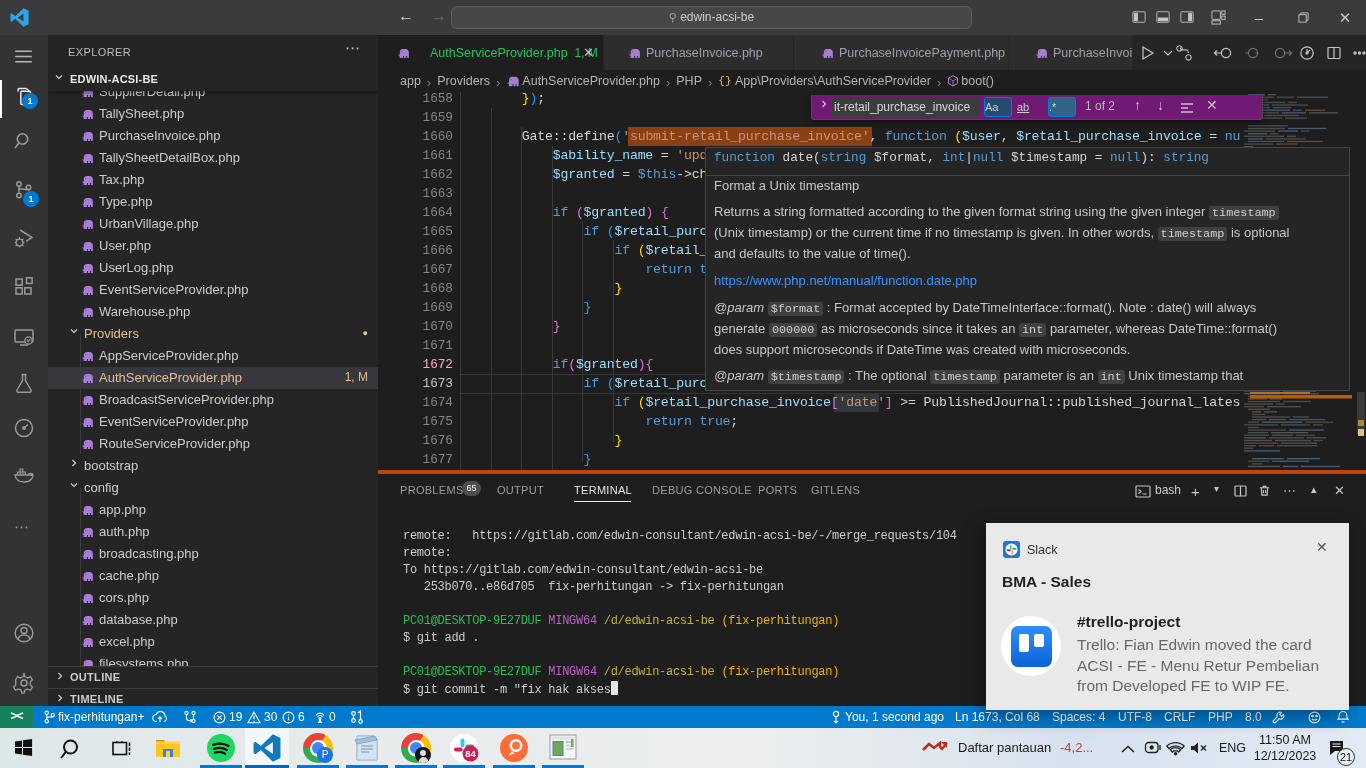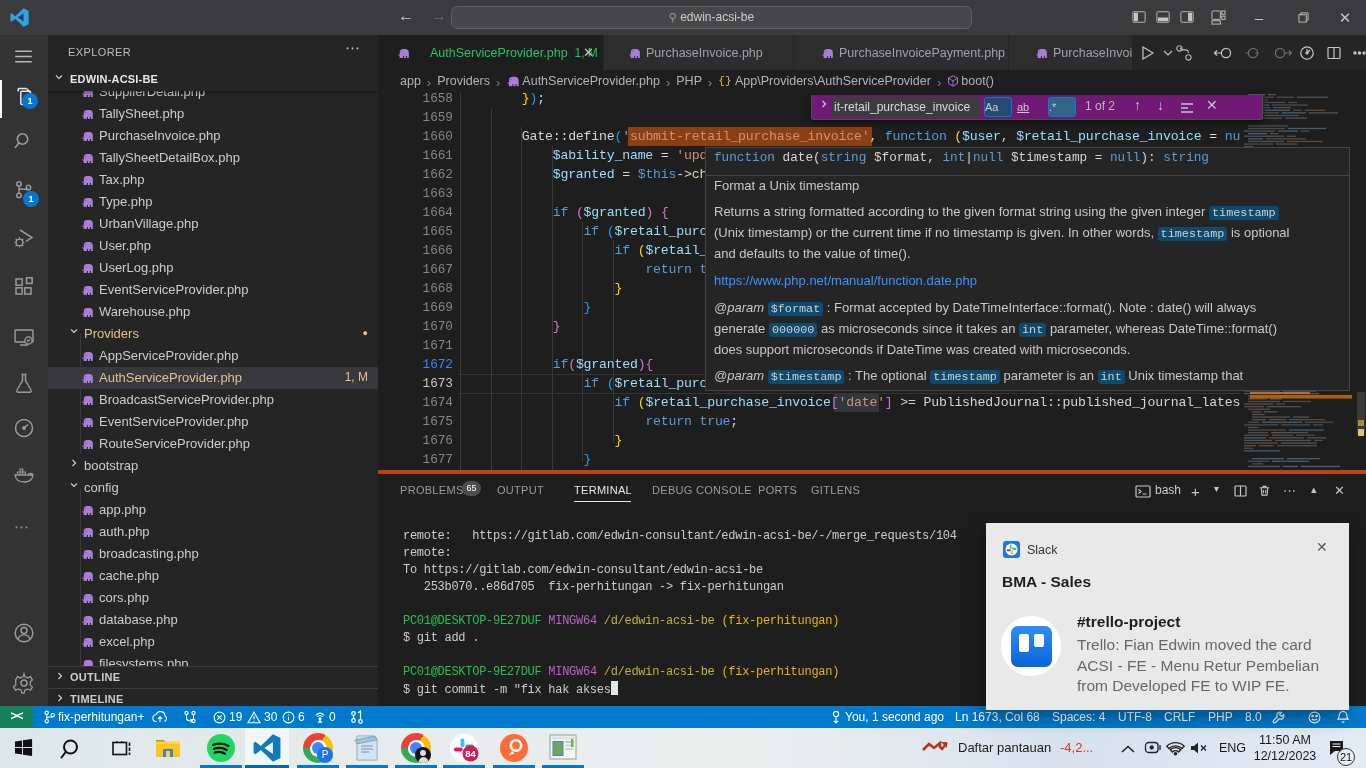--- a/index.html
+++ b/index.html
@@ -60,21 +60,21 @@
 #findw .chev{position:absolute;left:7px;top:4px;color:#ccc;font-size:11px}
 #findinput{position:absolute;left:20px;top:2px;width:148px;height:20px;background:#3c3c3c;color:#d8d8d8;font-size:12px;line-height:20px;padding-left:2px;overflow:hidden;white-space:nowrap}
 .fopt{position:absolute;top:2px;height:20px;border-radius:3px;color:#ccc;font-size:11px;text-align:left;line-height:20px}
 #findw .cnt{position:absolute;left:273px;top:4px;color:#bbb;font-size:12px}
 #findw .fic{position:absolute;top:2px;color:#c5c5c5;font-size:14px}
 
 #hover{position:absolute;left:327px;top:112px;width:645px;height:244px;background:#252526;border:1px solid #454545;z-index:5;overflow:hidden}
 #hover .sig{position:absolute;left:8px;top:2px;font-family:"Liberation Mono",monospace;font-size:12.7px;white-space:pre}
 #hover .div1{position:absolute;left:0;top:27px;width:645px;height:1px;background:#454545}
 .hl{position:absolute;left:8px;height:21px;line-height:21px;font-size:13px;color:#c8c8c8;white-space:nowrap}
-#hover code{font-family:"Liberation Mono",monospace;font-size:11.8px;background:#0c4a6e;padding:0 3px;border-radius:3px;color:#d0d0d0}
+#hover code{font-family:"Liberation Mono",monospace;font-size:11.8px;background:#404040;padding:0 3px;border-radius:3px;color:#d0d0d0}
 #hover a{color:#3794ff;text-decoration:none}
 
 #panel{position:absolute;left:378px;top:470px;width:988px;height:225px;background:#1e1e1e;border-top:4px solid #c2410c}
 .ptab{position:absolute;top:10px;font-size:11px;color:#9c9c9c;letter-spacing:.3px}
 .ptab.on{color:#e7e7e7}
 .pbadge{position:absolute;left:81px;top:7px;width:19px;height:15px;background:#4d4d4d;border-radius:8px;color:#fff;font-size:9px;text-align:center;line-height:15px}
 .pic{position:absolute;top:9px;color:#c5c5c5;font-size:13px}
 #term{position:absolute;left:25px;top:54px;font-family:"Liberation Mono",monospace;font-size:12px;letter-spacing:-.28px;line-height:17px;white-space:pre;color:#cccccc}
 .tg{color:#27bf55}.tm{color:#bc5fc9}.ty2{color:#c0b23c}.tc{color:#eab308}
 
@@ -480,21 +480,21 @@
         <div class="cl code-line" style="top:149px"><span class="w">                    </span><span class="bl">if</span><span class="w"> </span><span class="gld">(</span><span class="lb">$retail_purchase_invoice</span><span class="gld">)</span><span class="w"> </span><span class="gld">{</span></div>
         <div class="ln" style="top:168px;color:#858585">1667</div>
         <div class="cl code-line" style="top:168px"><span class="w">                        </span><span class="bl">return</span><span class="w"> </span><span class="bl">true</span><span class="w">;</span></div>
         <div class="ln" style="top:187px;color:#858585">1668</div>
         <div class="cl code-line" style="top:187px"><span class="w">                    </span><span class="gld">}</span></div>
         <div class="ln" style="top:206px;color:#858585">1669</div>
         <div class="cl code-line" style="top:206px"><span class="w">                </span><span class="bb">}</span></div>
         <div class="ln" style="top:225px;color:#858585">1670</div>
         <div class="cl code-line" style="top:225px"><span class="w">            </span><span class="pk">}</span></div>
         <div class="ln" style="top:244px;color:#858585">1671</div>
-        <div class="ln" style="top:263px;color:#3b82f6">1672</div>
+        <div class="ln" style="top:263px;color:#f9a8d4">1672</div>
         <div class="cl code-line" style="top:263px"><span class="w">            </span><span class="bl">if</span><span class="pk">(</span><span class="lb">$granted</span><span class="pk">)</span><span class="pk">{</span></div>
         <div class="ln" style="top:282px;color:#c6c6c6">1673</div>
         <div class="cl code-line" style="top:282px"><span class="w">                </span><span class="bl">if</span><span class="w"> </span><span class="bb">(</span><span class="lb">$retail_purchase_invoice</span><span class="w"> == </span><span class="bl">null</span><span class="bb">)</span><span class="bb">{</span></div>
         <div class="ln" style="top:301px;color:#858585">1674</div>
         <div class="cl code-line" style="top:301px"><span class="w">                    </span><span class="bl">if</span><span class="w"> </span><span class="gld">(</span><span class="lb">$retail_purchase_invoice</span><span class="pk">[</span><span class="orx">'date'</span><span class="pk">]</span><span class="w"> &gt;= </span><span class="w">PublishedJournal::published_journal_latest_date</span></div>
         <div class="ln" style="top:320px;color:#858585">1675</div>
         <div class="cl code-line" style="top:320px"><span class="w">                        </span><span class="bl">return</span><span class="w"> </span><span class="bl">true</span><span class="w">;</span></div>
         <div class="ln" style="top:339px;color:#858585">1676</div>
         <div class="cl code-line" style="top:339px"><span class="w">                    </span><span class="gld">}</span></div>
         <div class="ln" style="top:358px;color:#858585">1677</div>

